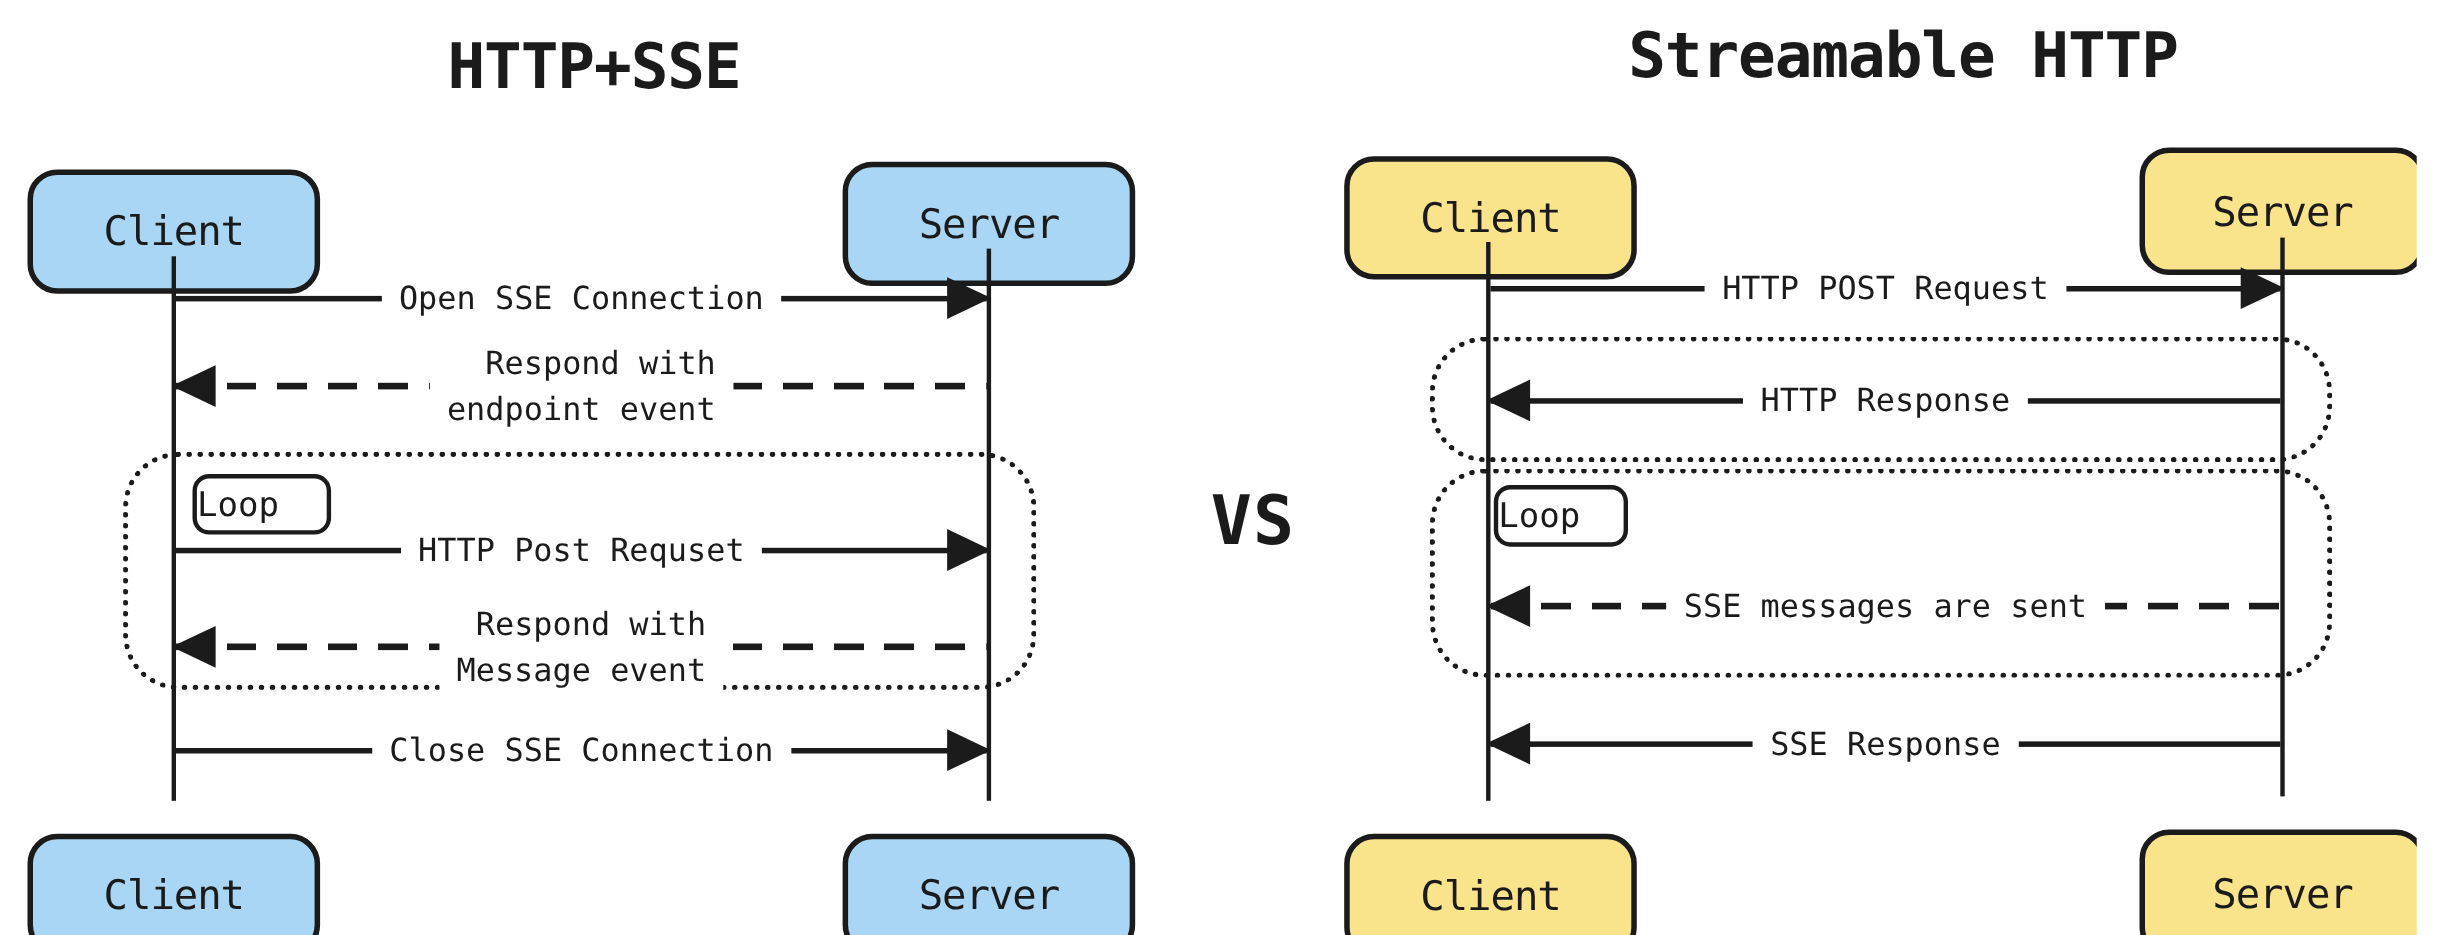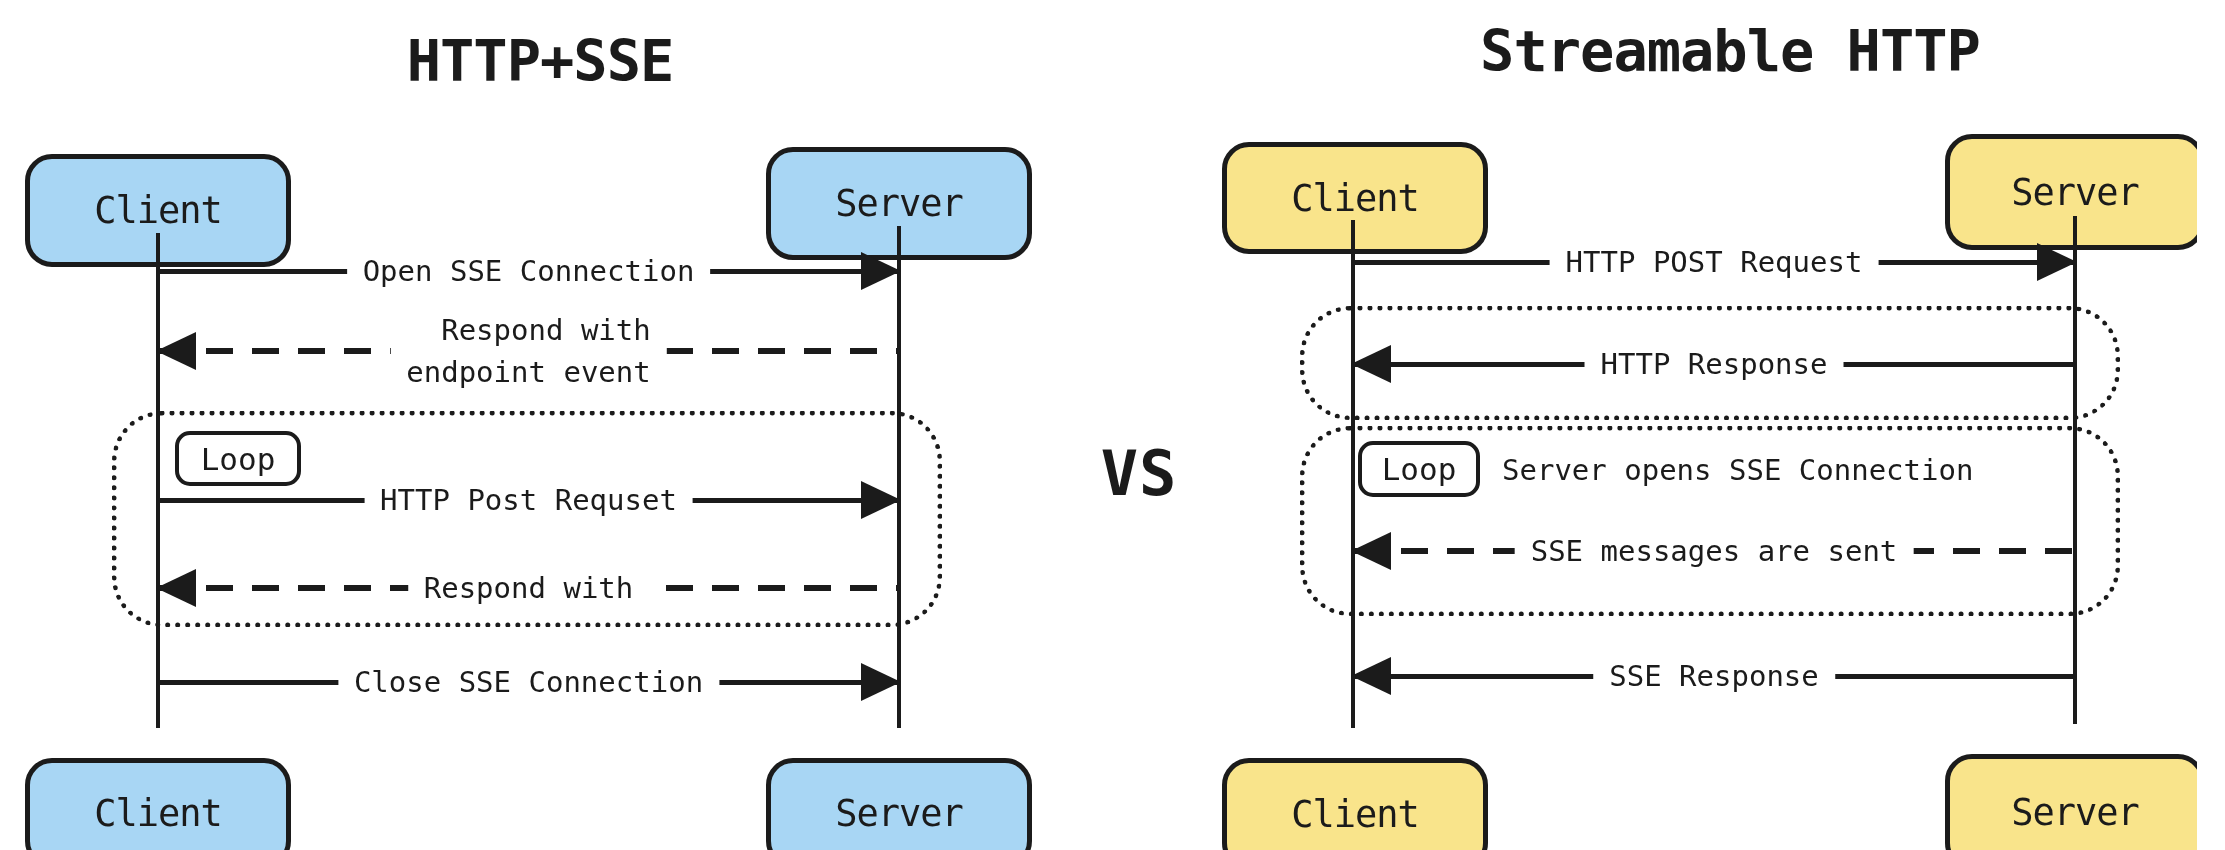--- a/index.html
+++ b/index.html
@@ -24,21 +24,21 @@
   .actor.blue   { background:#a8d6f4; }
   .actor.yellow { background:#f9e48b; }
   .lifeline { position:absolute; width:4px; background:#1b1b1b; }
   .loopbox {
     position:absolute; box-sizing:border-box;
     border:5px dotted #1b1b1b; border-radius:50px;
   }
   .loopbadge {
     position:absolute; box-sizing:border-box;
     border:4px solid #1b1b1b; border-radius:15px; background:#ffffff;
-    display:flex; align-items:center; justify-content:center;
+    display:flex; align-items:center; justify-content:flex-start;
     font-size:31px;
   }
   .msg { position:absolute; height:0; }
   .msg .line { position:absolute; left:2px; right:2px; top:-2px; height:5px; background:#1b1b1b; }
   .msg.dashed .line {
     top:-3px; height:6px;
     background:repeating-linear-gradient(90deg,#1b1b1b 0 27px,transparent 27px 46px);
   }
   .head { position:absolute; width:0; height:0; top:-19px; }
   .head.right { right:-2px; border-top:19px solid transparent; border-bottom:19px solid transparent; border-left:40px solid #1b1b1b; }
@@ -125,21 +125,21 @@
 
   <div class="msg solid l-msg3">
     <div class="line"></div>
     <div class="head right"></div>
     <div class="lbl">HTTP Post Requset</div>
   </div>
 
   <div class="msg dashed l-msg4">
     <div class="line"></div>
     <div class="head left"></div>
-    <div class="lbl"><span>Respond with</span><br></div>
+    <div class="lbl"><span>Respond with</span><br><span>Message event</span></div>
   </div>
 
   <div class="msg solid l-msg5">
     <div class="line"></div>
     <div class="head right"></div>
     <div class="lbl">Close SSE Connection</div>
   </div>
 
   <div class="actor blue l-client-bot">
     <span>Client</span>
@@ -161,21 +161,20 @@
 
   <div class="lifeline r-life-client"></div>
   <div class="lifeline r-life-server"></div>
 
   <div class="loopbox r-boxA"></div>
   <div class="loopbox r-boxB"></div>
 
   <div class="loopbadge r-loopbadge">
     <span>Loop</span>
   </div>
-  <div class="note r-note">Server opens SSE Connection</div>
 
   <div class="msg solid r-msg1">
     <div class="line"></div>
     <div class="head right"></div>
     <div class="lbl">HTTP POST Request</div>
   </div>
 
   <div class="msg solid r-msg2">
     <div class="line"></div>
     <div class="head left"></div>

